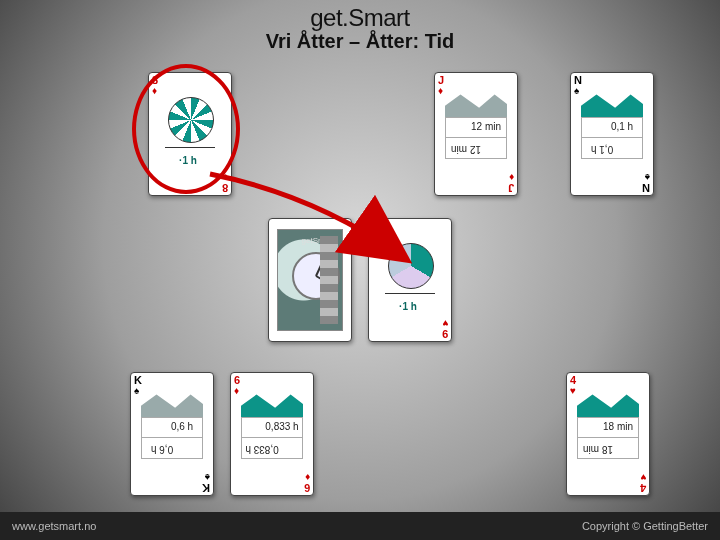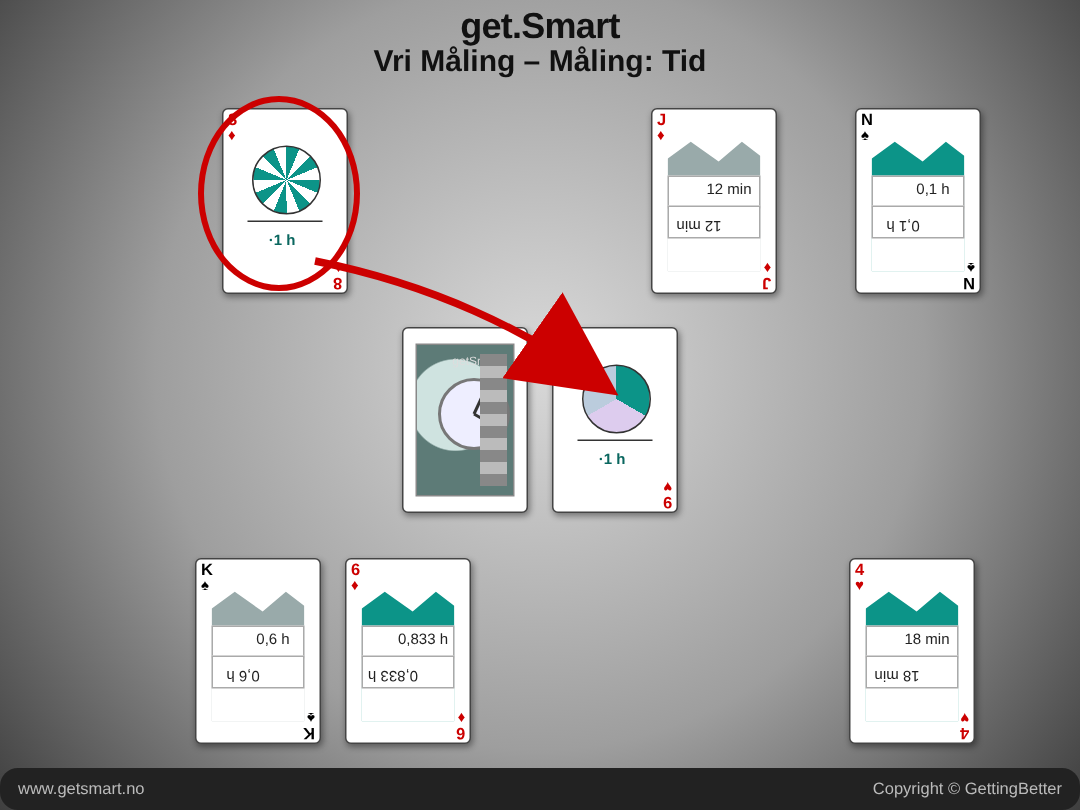--- a/index.html
+++ b/index.html
@@ -19,21 +19,21 @@
   .title-block {
     position: absolute;
     top: 4px;
     left: 0;
     width: 100%;
     text-align: center;
     color: #111;
   }
   .title-main {
     font-size: 24px;
-    font-weight: 700;
+    font-weight: 400;
     letter-spacing: -0.5px;
   }
   .title-sub {
     font-size: 20px;
     font-weight: 700;
     margin-top: -2px;
   }
 
   
   .card {
@@ -132,31 +132,31 @@
   .note{
     position:absolute; top:220px; left:36px; width:200px;
     font-size:11px; line-height:1.2; color:#111;
   }
 
   
   .footer{
     position:absolute; bottom:0; left:0; right:0; height:28px;
     background:#222; color:#bbb; font-size:11px;
     display:flex; justify-content:space-between; align-items:center;
-    padding:0 12px; box-sizing:border-box;border-radius:12px;
+    padding:0 12px; box-sizing:border-box;
   }
 </style>
 </head>
 <body>
 
 <div class="stage">
 
   <div class="title-block">
     <div class="title-main">get.Smart</div>
-    <div class="title-sub">Vri Måling – Måling: Tid</div>
+    <div class="title-sub">Vri Åtter – Åtter: Tid</div>
   </div>
 
   <div class="card" style="top:72px; left:148px;">
     <div class="pip tl red">
         <span class="r">8</span>
         <span class="s">♦</span>
       </div>
     <div class="pie segments8"></div>
     <div class="pie-line"></div>
     <div class="pie-label">·1 h</div>

